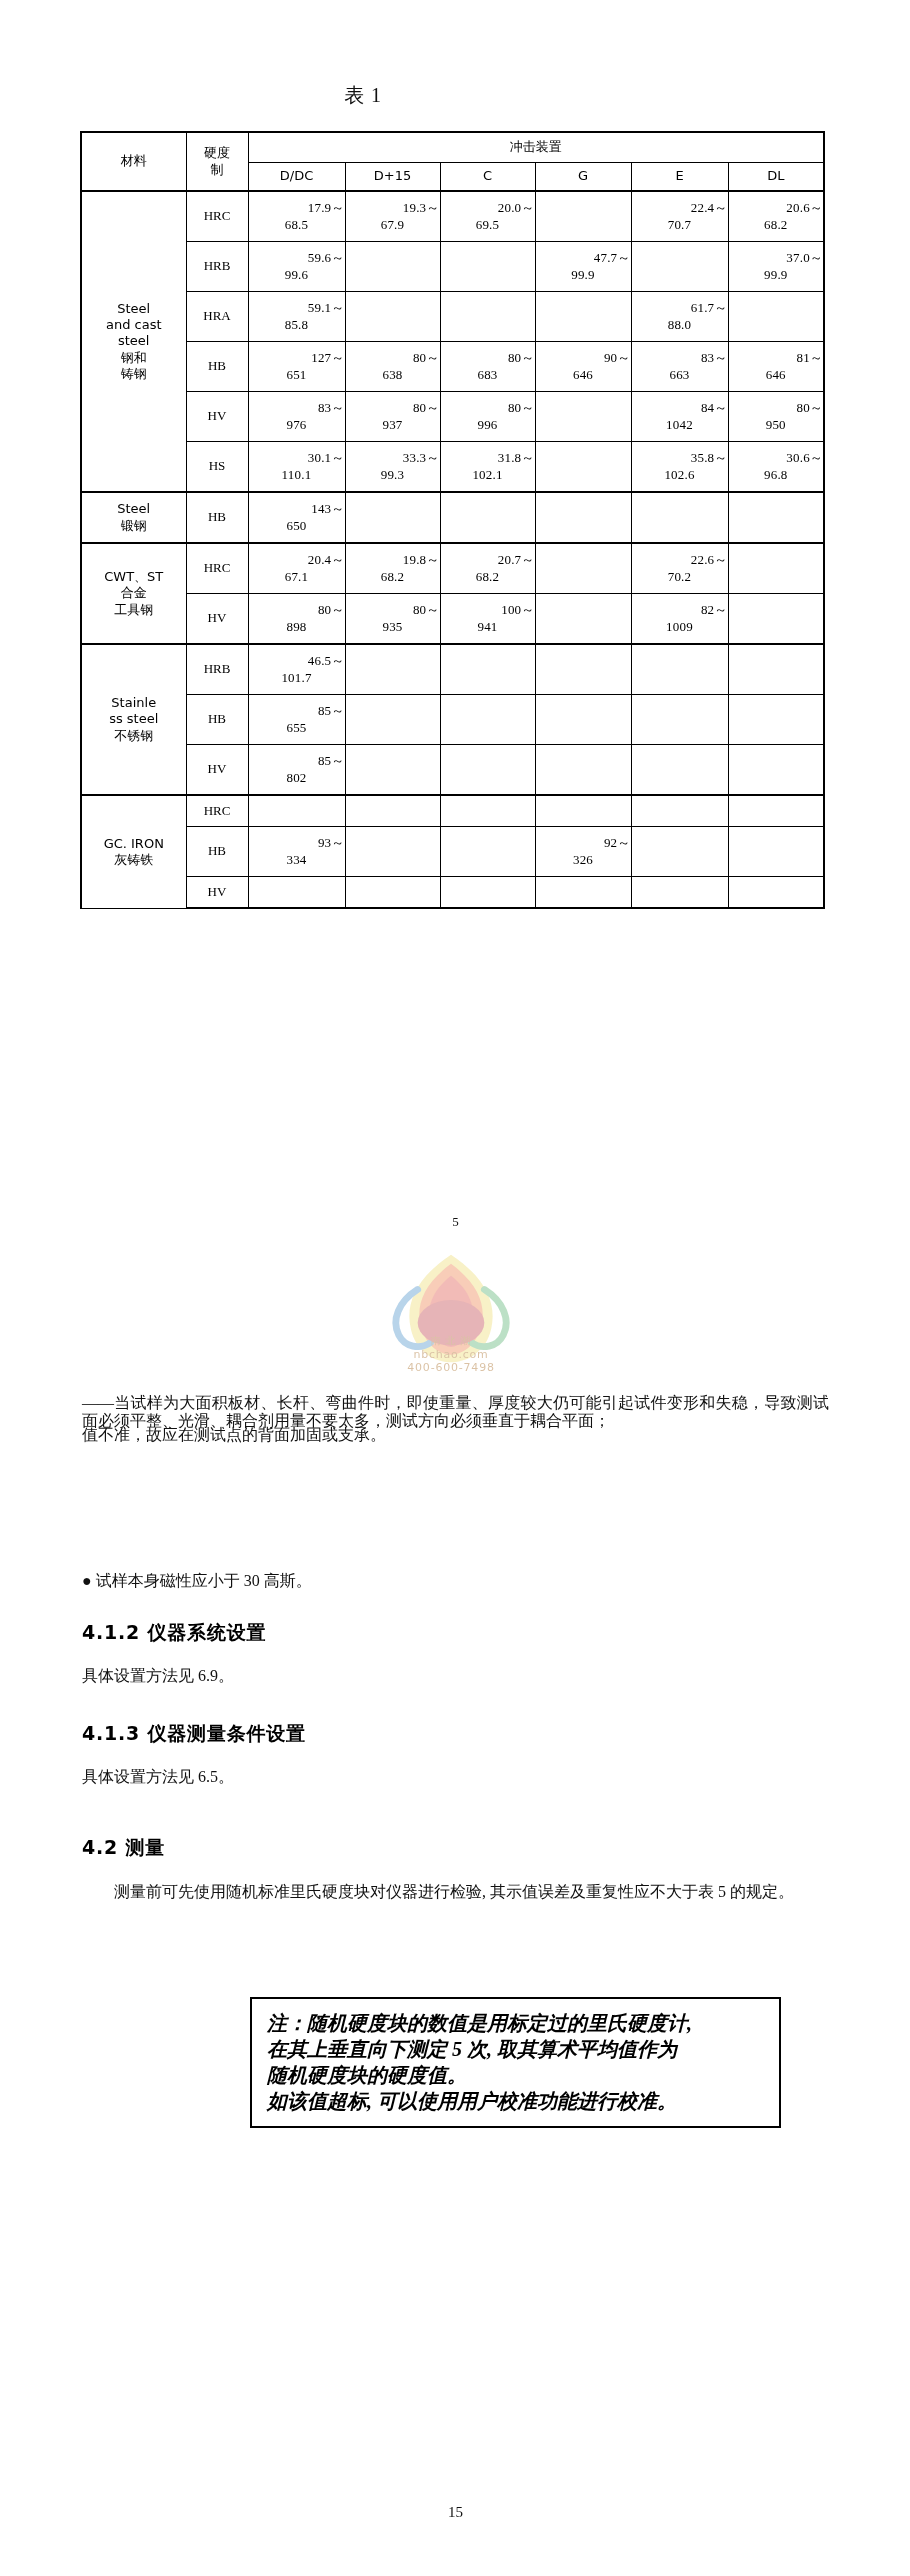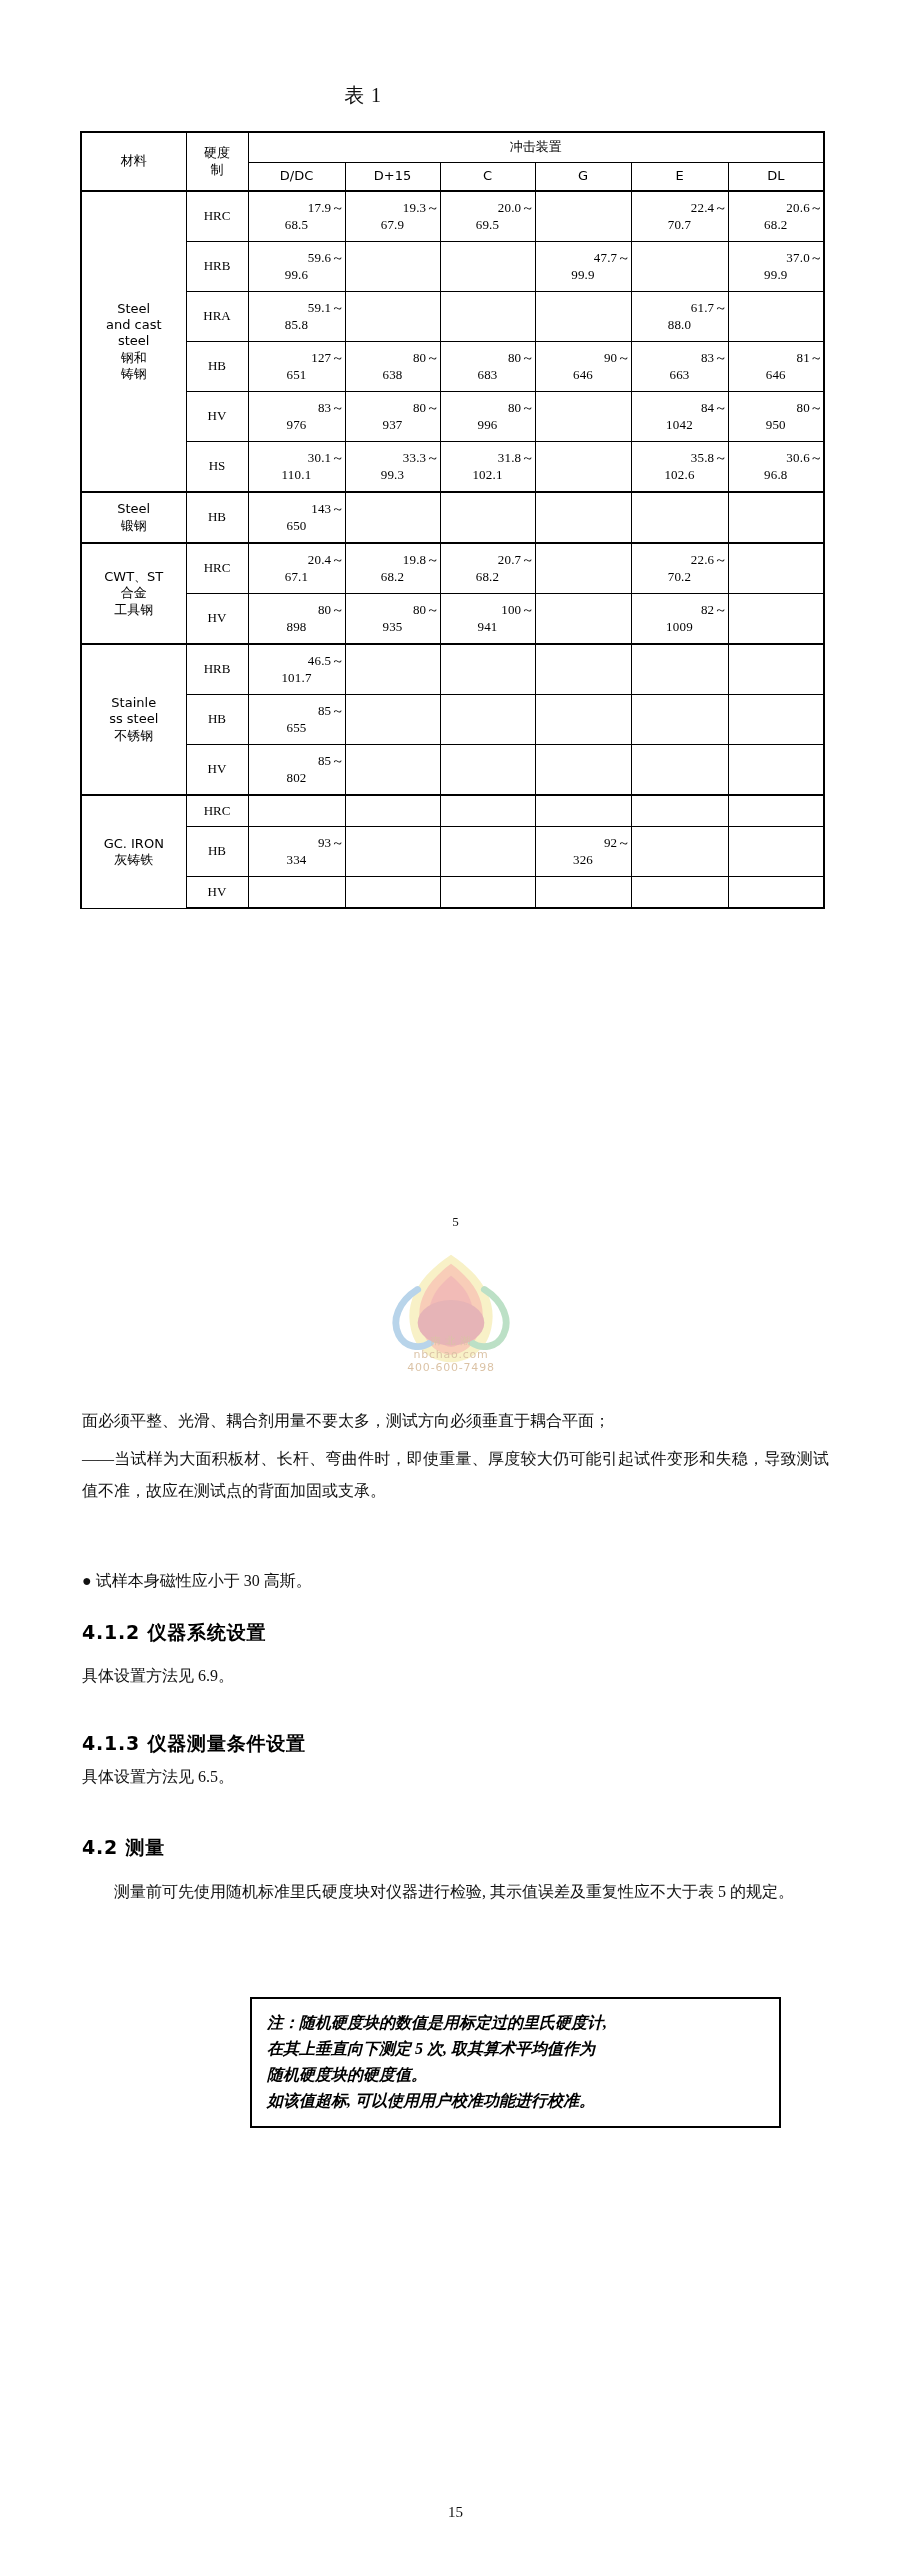--- a/index.html
+++ b/index.html
@@ -175,21 +175,21 @@
     border: 2.3px solid #000;
     box-sizing: border-box;
     padding: 10.6px 15px 12px 15px;
     background: #fff;
   }
   .note-box p {
     margin: 0;
     font-family: "Liberation Serif", "DejaVu Serif", serif;
     font-style: italic;
     font-weight: bold;
-    font-size: 16px;
+    font-size: 20px;
     line-height: 26px;
     color: #000;
   }
 
   
   .footer-page {
     position: absolute;
     top: 2504px;
     left: 0;
     width: 911px;
@@ -535,34 +535,34 @@
       <span class="w1">南 北 潮</span>
       <span class="w2">nbchao.com</span>
       <span class="w2">400-600-7498</span>
     </div>
   </div>
 
   <div class="body-text" style="top:1405px;">
     <p class="para">面必须平整、光滑、耦合剂用量不要太多，测试方向必须垂直于耦合平面；</p>
   </div>
 
-  <div class="body-text" style="top:1443px;">
+  <div class="body-text" style="top:1387px;">
     <p class="para">——当试样为大面积板材、长杆、弯曲件时，即使重量、厚度较大仍可能引起试件变形和失稳，导致测试值不准，故应在测试点的背面加固或支承。</p>
   </div>
 
   <div class="body-text" style="top:1565px;">
     <p class="para">● 试样本身磁性应小于 30 高斯。</p>
   </div>
 
   <div class="sec-head" style="top:1620px;">4.1.2 仪器系统设置</div>
   <div class="body-text" style="top:1660px;">
     <p class="para">具体设置方法见 6.9。</p>
   </div>
 
-  <div class="sec-head" style="top:1721px;margin-top:10px;">4.1.3 仪器测量条件设置</div>
+  <div class="sec-head" style="top:1721px;">4.1.3 仪器测量条件设置</div>
   <div class="body-text" style="top:1761px;">
     <p class="para">具体设置方法见 6.5。</p>
   </div>
 
   <div class="sec-head" style="top:1835px;">4.2 测量</div>
   <div class="body-text" style="top:1876px;">
     <p class="para para-indent">测量前可先使用随机标准里氏硬度块对仪器进行检验, 其示值误差及重复性应不大于表 5 的规定。</p>
   </div>
 
   <div class="note-box" style="top:1997px;">

